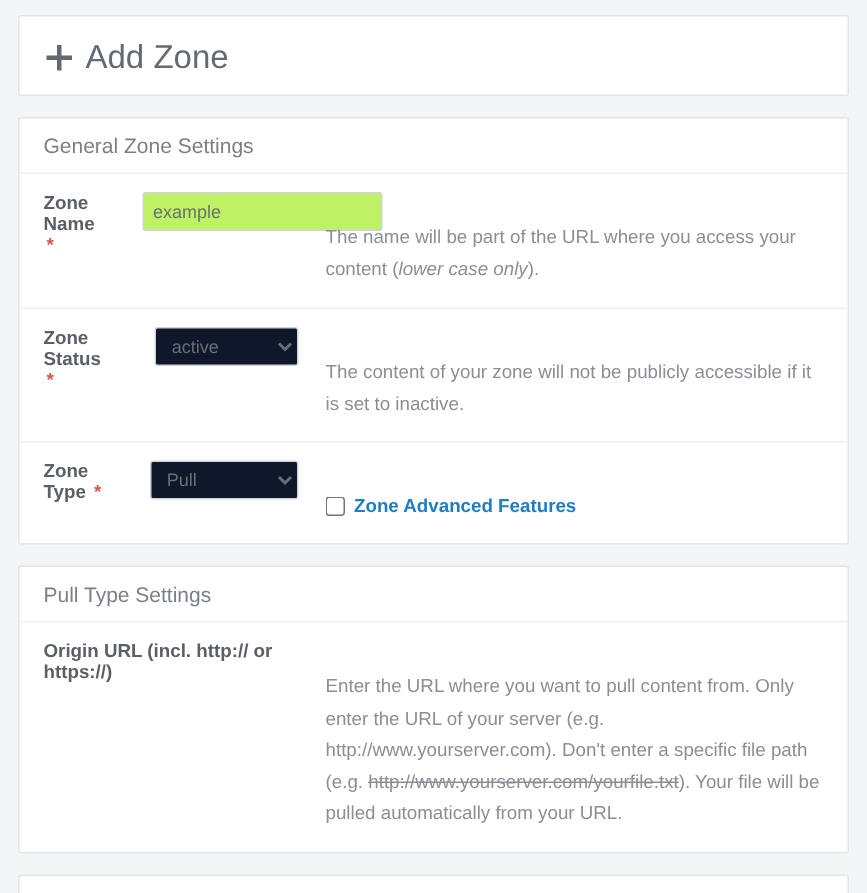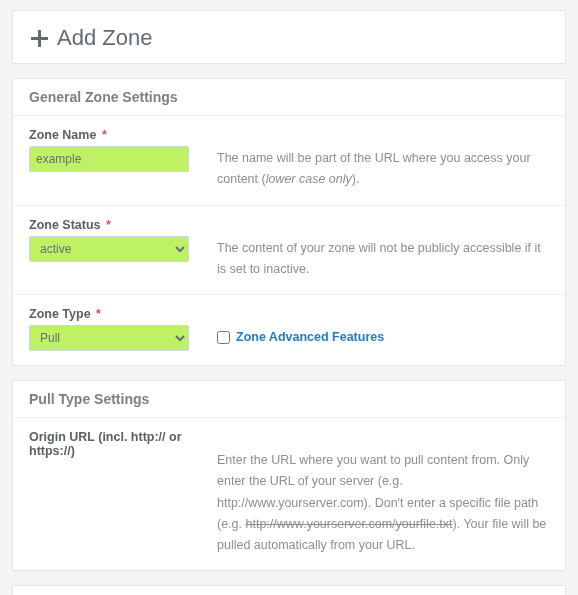--- a/index.html
+++ b/index.html
@@ -25,21 +25,21 @@
   .panel-header {
     padding: 14px 16px 12px 16px;
     display: flex;
     align-items: center;
   }
   .panel-header.section-header {
     border-bottom: 1px solid #eceff1;
     padding: 10px 16px 10px 16px;
     font-size: 14px;
     color: #7a8088;
-    font-weight: 700;
+    font-weight: 400;
   }
   .title-h1 {
     font-size: 22px;
     font-weight: 500;
     color: #636b72;
     margin: 0;
     display: flex;
     align-items: center;
   }
   .title-h1 .icon-plus {
@@ -53,21 +53,22 @@
     display: flex;
     margin-bottom: 14px;
     align-items: flex-start;
     flex-wrap: wrap;
   }
   .form-row:last-child { margin-bottom: 0; }
   .form-left {
     width: 170px;
     flex: 0 0 170px;
     display: flex;
-    flex-direction: column;
+    flex-direction: row;
+    gap: 32px;
   }
   .form-right {
     flex: 1;
     padding-left: 18px;
     padding-top: 20px;
     font-size: 12.5px;
     color: #8a8f96;
     line-height: 1.7;
   }
   .form-right.inline-check {
@@ -94,21 +95,21 @@
     color: #6a6f75;
     background: #bef264;
     outline: none;
   }
   input[type="text"] { width: 160px; }
   select {
     width: 160px;
     padding-right: 18px;
     -webkit-appearance: menulist;
     appearance: menulist;
-    background: #bef264;
+    background: #0f172a;
   }
   input.focused {
     border-color: #f0c36d;
     box-shadow: 0 0 4px rgba(240,195,109,0.6);
     width: 160px;
   }
   hr.divider {
     border: none;
     border-top: 1px solid #eceff1;
     margin: 10px -16px 12px -16px;

